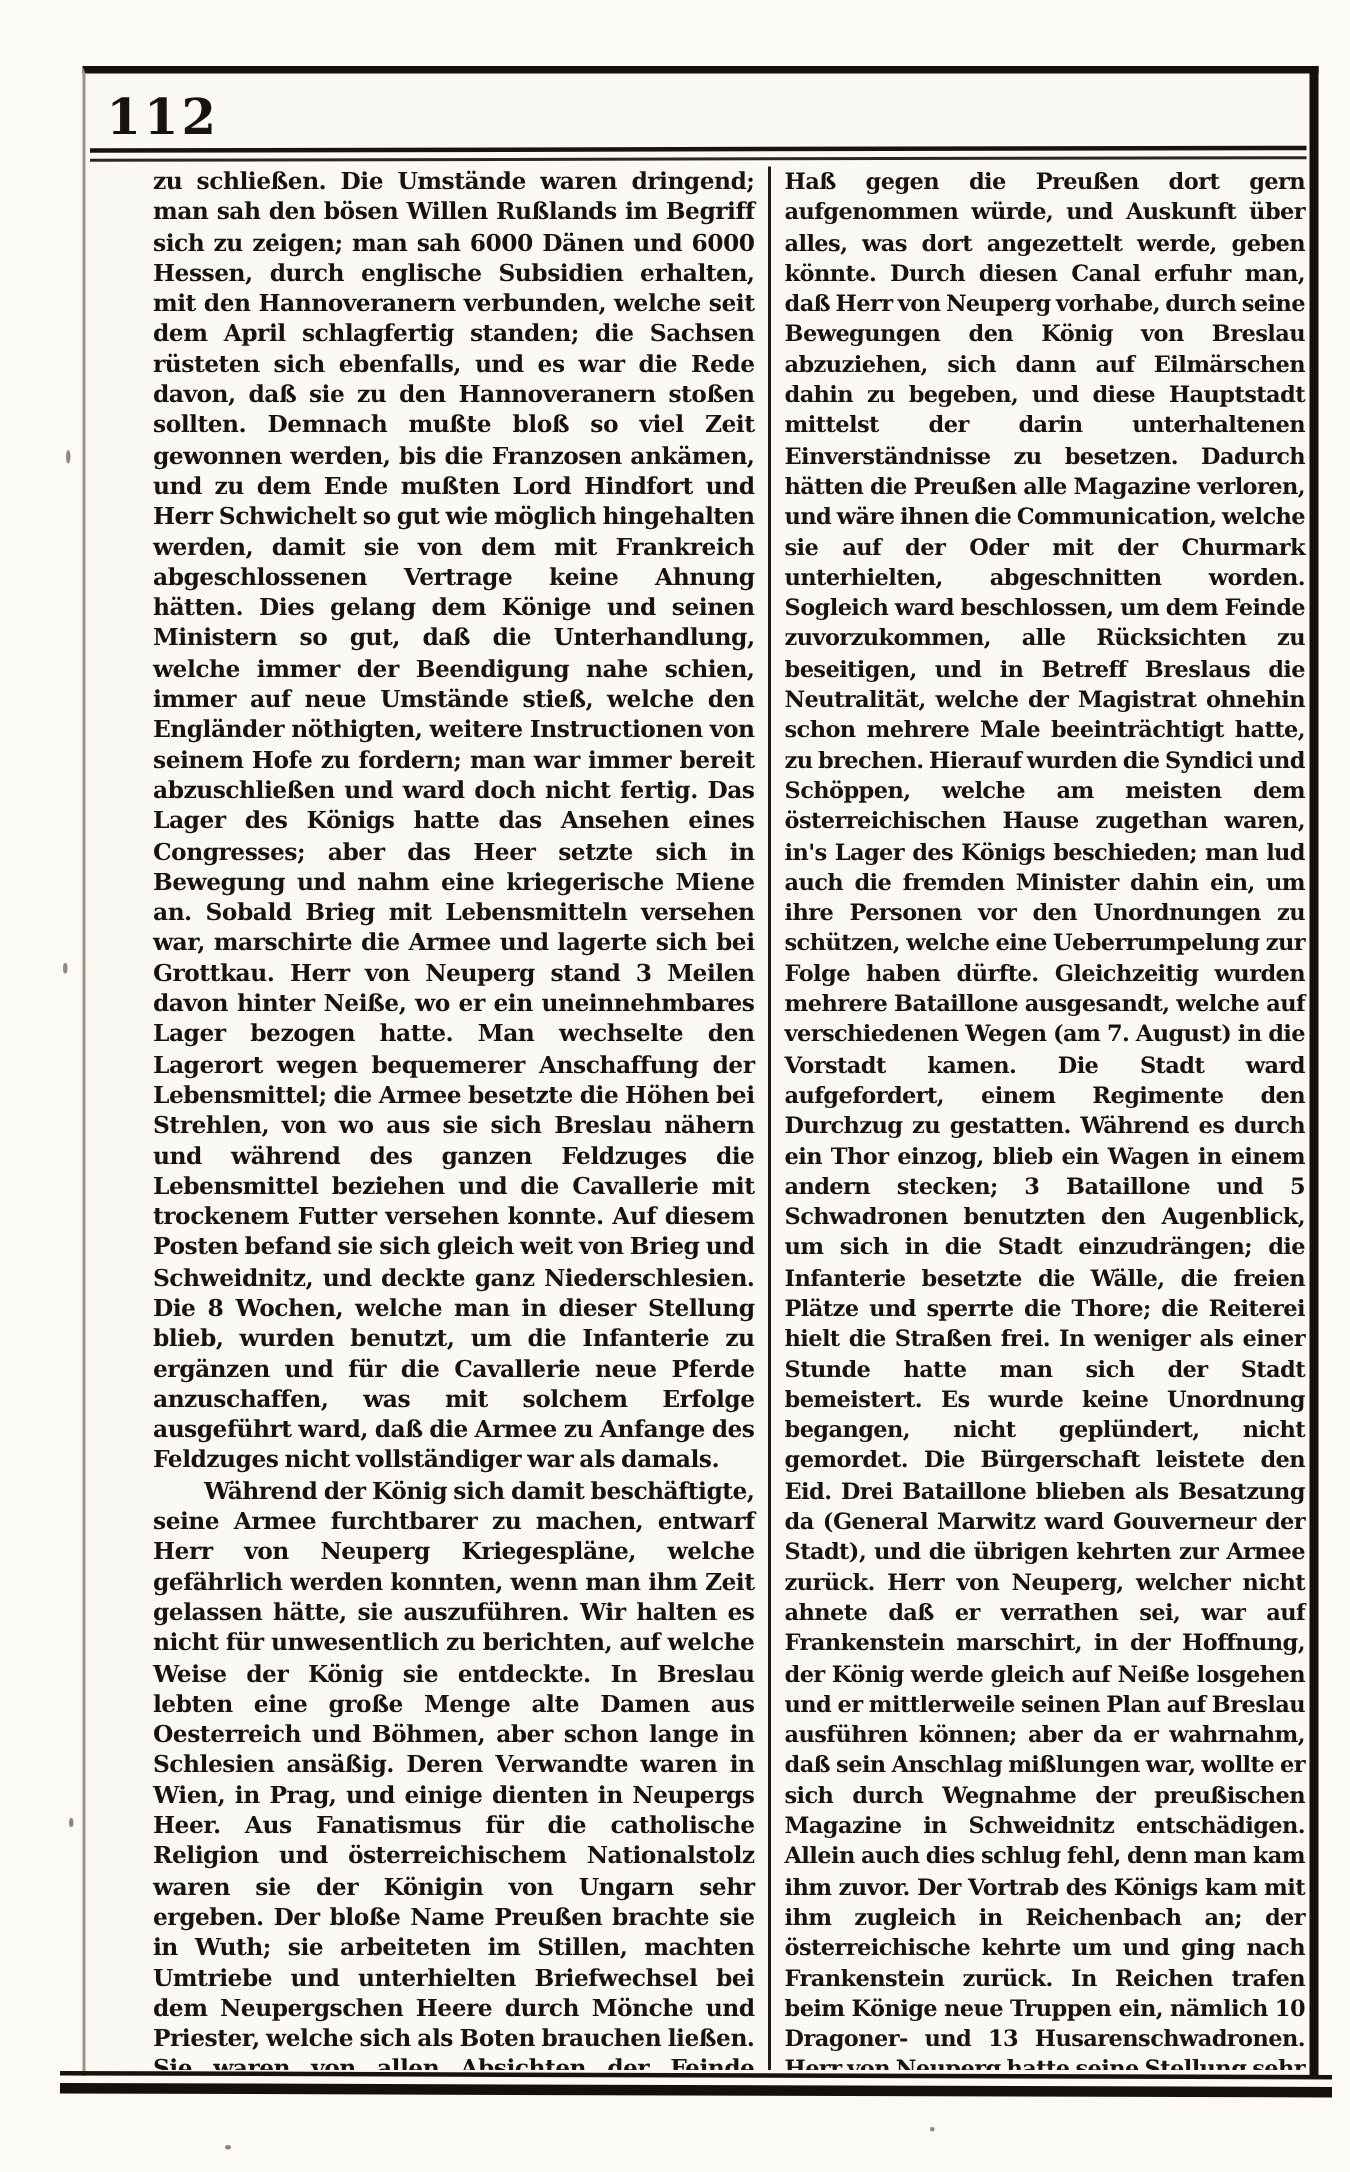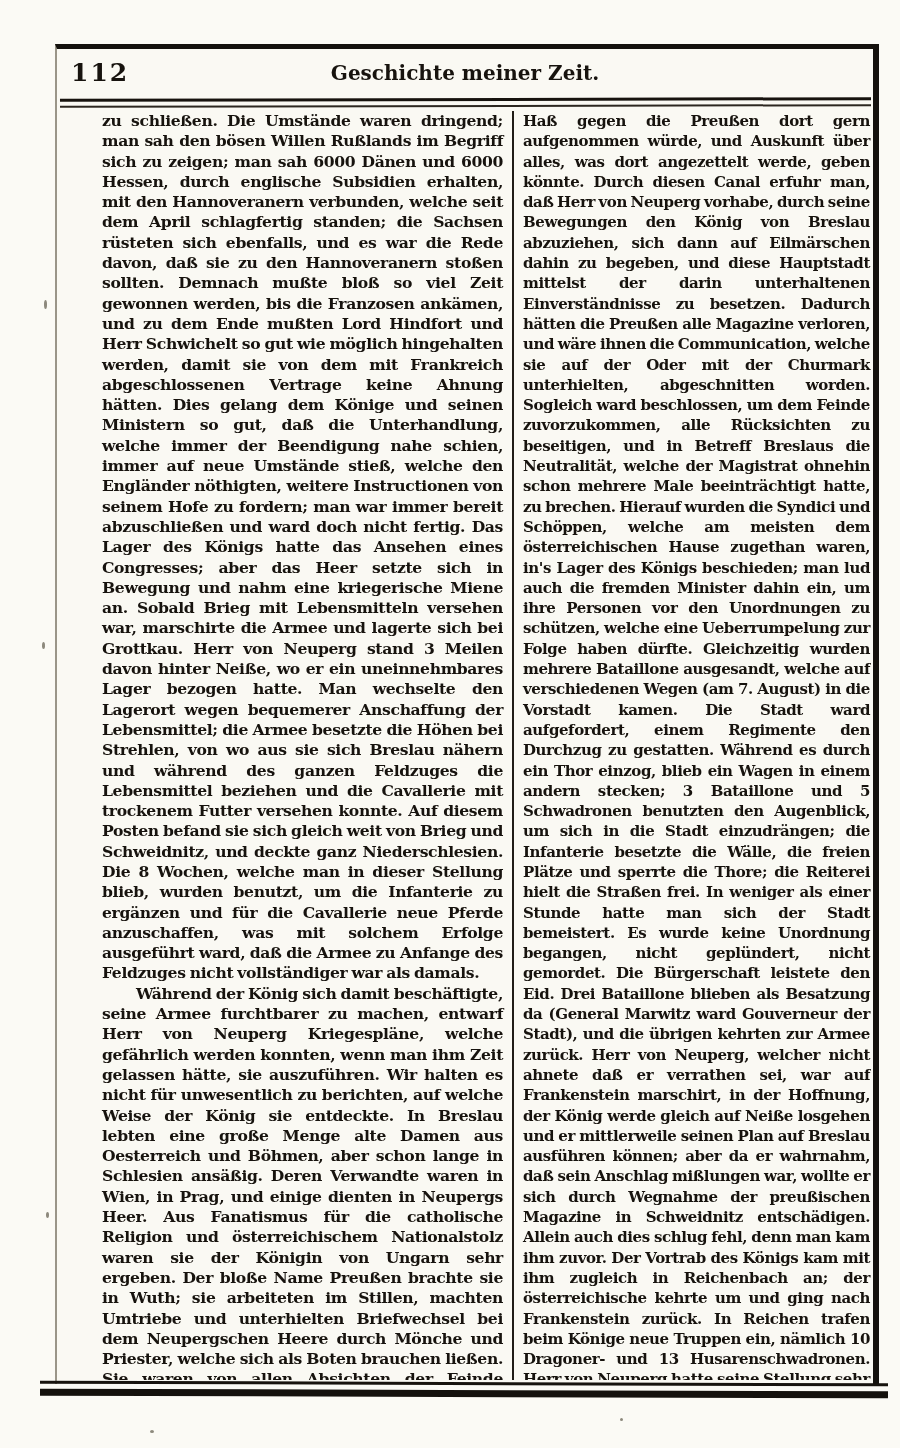--- a/index.html
+++ b/index.html
@@ -34,21 +34,21 @@
     position: absolute;
     top: 4px;
     left: 0;
     right: 0;
     height: 42px;
   }
   .page-number {
     position: absolute;
     left: 14px;
     top: 5px;
-    font-size: 25px;
+    font-size: 33px;
     font-weight: bold;
     letter-spacing: 2px;
   }
   .running-title {
     position: absolute;
     left: 0;
     right: 0;
     top: 8px;
     text-align: center;
     font-size: 20px;
@@ -119,21 +119,20 @@
     transform: rotate(0.18deg);
   }
 </style>
 </head>
 <body>
 
 <div class="page-frame">
 
   <div class="page-header">
     <span class="page-number">112</span>
-    <span class="running-title">Geschichte meiner Zeit.</span>
   </div>
 
   <div class="header-rule"></div>
 
   <div class="text-columns">
     <div class="column left-column">
       <p>zu schließen. Die Umstände waren dringend; man sah den bösen Willen Rußlands im Begriff sich zu zeigen; man sah 6000 Dänen und 6000 Hessen, durch englische Subsidien erhalten, mit den Hannoveranern verbunden, welche seit dem April schlagfertig standen; die Sachsen rüsteten sich ebenfalls, und es war die Rede davon, daß sie zu den Hannoveranern stoßen sollten. Demnach mußte bloß so viel Zeit gewonnen werden, bis die Franzosen ankämen, und zu dem Ende mußten Lord Hindfort und Herr Schwichelt so gut wie möglich hingehalten werden, damit sie von dem mit Frankreich abgeschlossenen Vertrage keine Ahnung hätten. Dies gelang dem Könige und seinen Ministern so gut, daß die Unterhandlung, welche immer der Beendigung nahe schien, immer auf neue Umstände stieß, welche den Engländer nöthigten, weitere Instructionen von seinem Hofe zu fordern; man war immer bereit abzuschließen und ward doch nicht fertig. Das Lager des Königs hatte das Ansehen eines Congresses; aber das Heer setzte sich in Bewegung und nahm eine kriegerische Miene an. Sobald Brieg mit Lebensmitteln versehen war, marschirte die Armee und lagerte sich bei Grottkau. Herr von Neuperg stand 3 Meilen davon hinter Neiße, wo er ein uneinnehmbares Lager bezogen hatte. Man wechselte den Lagerort wegen bequemerer Anschaffung der Lebensmittel; die Armee besetzte die Höhen bei Strehlen, von wo aus sie sich Breslau nähern und während des ganzen Feldzuges die Lebensmittel beziehen und die Cavallerie mit trockenem Futter versehen konnte. Auf diesem Posten befand sie sich gleich weit von Brieg und Schweidnitz, und deckte ganz Niederschlesien. Die 8 Wochen, welche man in dieser Stellung blieb, wurden benutzt, um die Infanterie zu ergänzen und für die Cavallerie neue Pferde anzuschaffen, was mit solchem Erfolge ausgeführt ward, daß die Armee zu Anfange des Feldzuges nicht vollständiger war als damals.</p>
       <p>Während der König sich damit beschäftigte, seine Armee furchtbarer zu machen, entwarf Herr von Neuperg Kriegespläne, welche gefährlich werden konnten, wenn man ihm Zeit gelassen hätte, sie auszuführen. Wir halten es nicht für unwesentlich zu berichten, auf welche Weise der König sie entdeckte. In Breslau lebten eine große Menge alte Damen aus Oesterreich und Böhmen, aber schon lange in Schlesien ansäßig. Deren Verwandte waren in Wien, in Prag, und einige dienten in Neupergs Heer. Aus Fanatismus für die catholische Religion und österreichischem Nationalstolz waren sie der Königin von Ungarn sehr ergeben. Der bloße Name Preußen brachte sie in Wuth; sie arbeiteten im Stillen, machten Umtriebe und unterhielten Briefwechsel bei dem Neupergschen Heere durch Mönche und Priester, welche sich als Boten brauchen ließen. Sie waren von allen Absichten der Feinde unterrichtet. Diese Frauen hatten, um sich unter einander zu stärken, ihre sogenannten Vereine, wo sie sich alle Abende versammelten, Neuigkeiten eröffneten und über die Mittel berathschlagten, die man anwenden könnte, um die ketzerische Armee aus Schlesien zu verdrängen, und alle die Sünder zu vernichten. Der König erhielt allgemeine Kunde von dem, was in diesen Conventikeln vorging, und bot alles auf, um in diesen Verein eine falsche Schwester einzudrängen, welche unter vorgeblichem</p>
     </div>
     <div class="column-divider"></div>

